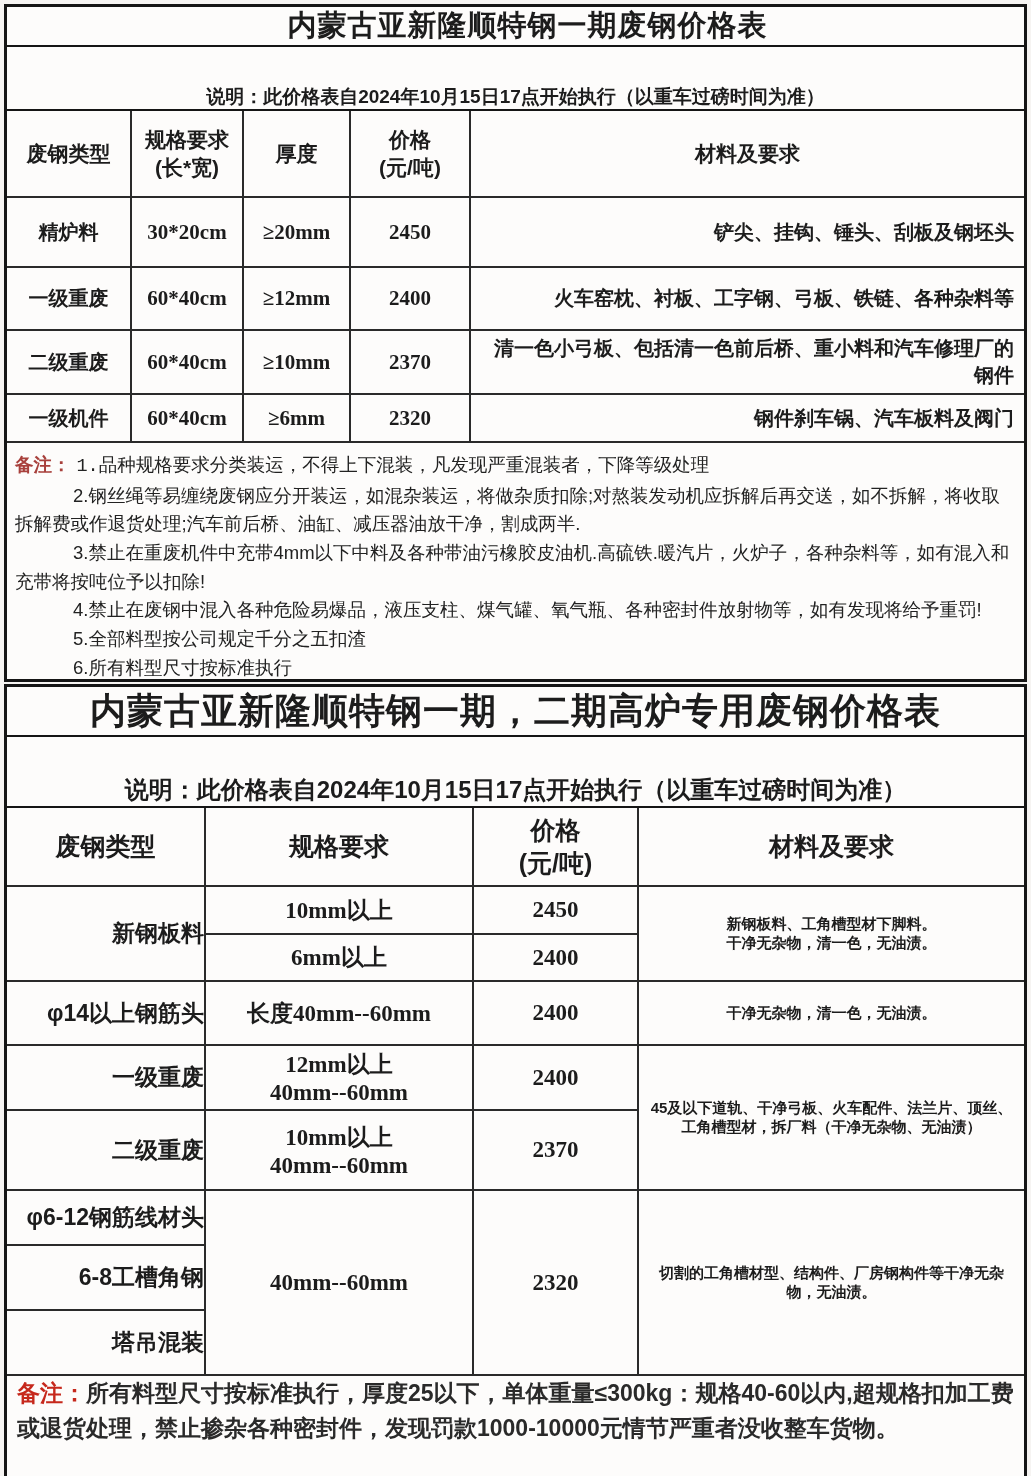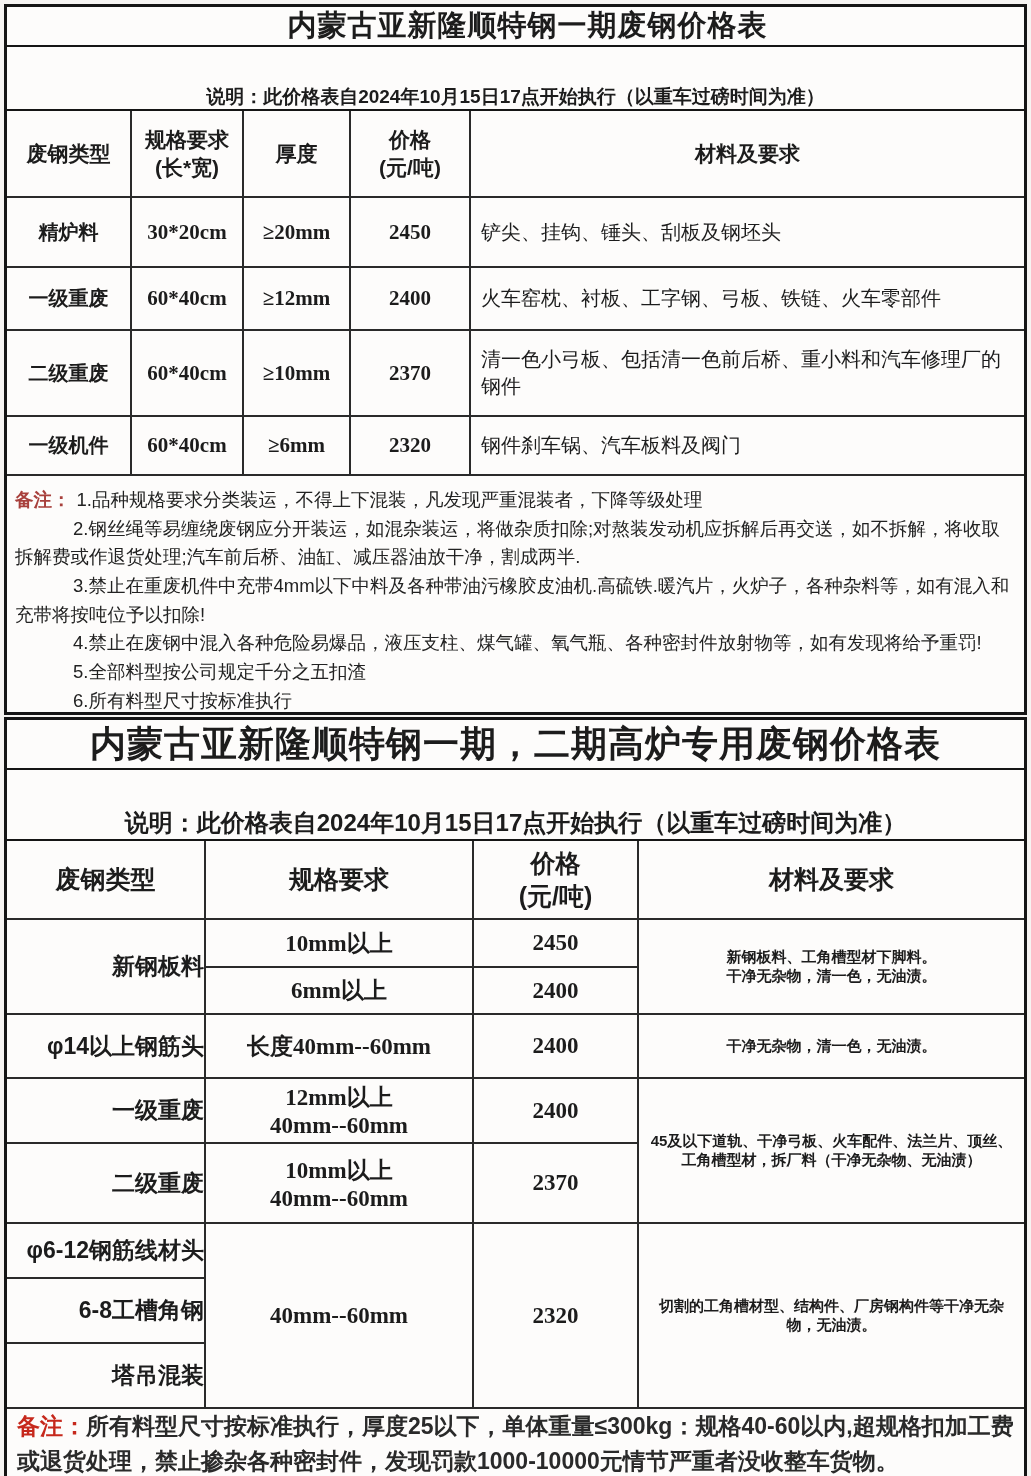--- a/index.html
+++ b/index.html
@@ -37,30 +37,30 @@
   table tr > *:first-child { border-left: none; }
   table tr > *:last-child { border-right: none; }
   table tr:first-child > * { border-top: none; }
 
   .pre { white-space: pre-line; }
 
   
   #t1 th { font-size: 21px; font-weight: 800; }
   #t1 td.c-type { font-size: 20px; font-weight: 800; }
   #t1 td.c-num { font-family: "Liberation Serif", serif; font-size: 21px; font-weight: 700; }
-  #t1 td.c-mat { text-align: left; padding: 15px 10px; font-size: 20px; font-weight: 400; }
+  #t1 td.c-mat { text-align: right; padding: 4px 10px; font-size: 20px; font-weight: 700; }
   #t1 table tr:last-child > * { border-bottom: 2px solid #2a2a2a; }
 
   
   .notes1 {
     height: 236px; padding: 10px 8px 6px 8px;
     font-size: 18.5px; line-height: 1.55; color: #222;
   }
   .notes1 p { text-indent: 58px; }
-  .notes1 p.first { text-indent: 0; }
+  .notes1 p.first { text-indent: 0; font-family: Liberation Mono, monospace; }
   .notes1 .note-label { color: #a8403c; font-weight: 700; margin-right: 6px; }
 
   
   #t2 th { font-size: 25px; font-weight: 800; }
   #t2 td.c-type { font-size: 23px; font-weight: 800; text-align: right; }
   #t2 td.c-num { font-family: "Liberation Serif", serif; font-size: 23px; font-weight: 700; }
   #t2 td.c-mat { font-size: 15px; font-weight: 800; padding: 4px 10px; text-align: center; }
   #t2 table tr:last-child > * { border-bottom: 2px solid #2a2a2a; }
 
   .notes2 {
@@ -104,21 +104,21 @@
         <td class="c-num">30*20cm</td>
         <td class="c-num">≥20mm</td>
         <td class="c-num">2450</td>
         <td class="c-mat">铲尖、挂钩、锤头、刮板及钢坯头</td>
       </tr>
       <tr style="height:63px">
         <td class="c-type">一级重废</td>
         <td class="c-num">60*40cm</td>
         <td class="c-num">≥12mm</td>
         <td class="c-num">2400</td>
-        <td class="c-mat">火车窑枕、衬板、工字钢、弓板、铁链、火车零部件</td>
+        <td class="c-mat">火车窑枕、衬板、工字钢、弓板、铁链、各种杂料等</td>
       </tr>
       <tr style="height:62px">
         <td class="c-type">二级重废</td>
         <td class="c-num">60*40cm</td>
         <td class="c-num">≥10mm</td>
         <td class="c-num">2370</td>
         <td class="c-mat">清一色小弓板、包括清一色前后桥、重小料和汽车修理厂的钢件</td>
       </tr>
       <tr style="height:48px">
         <td class="c-type">一级机件</td>

